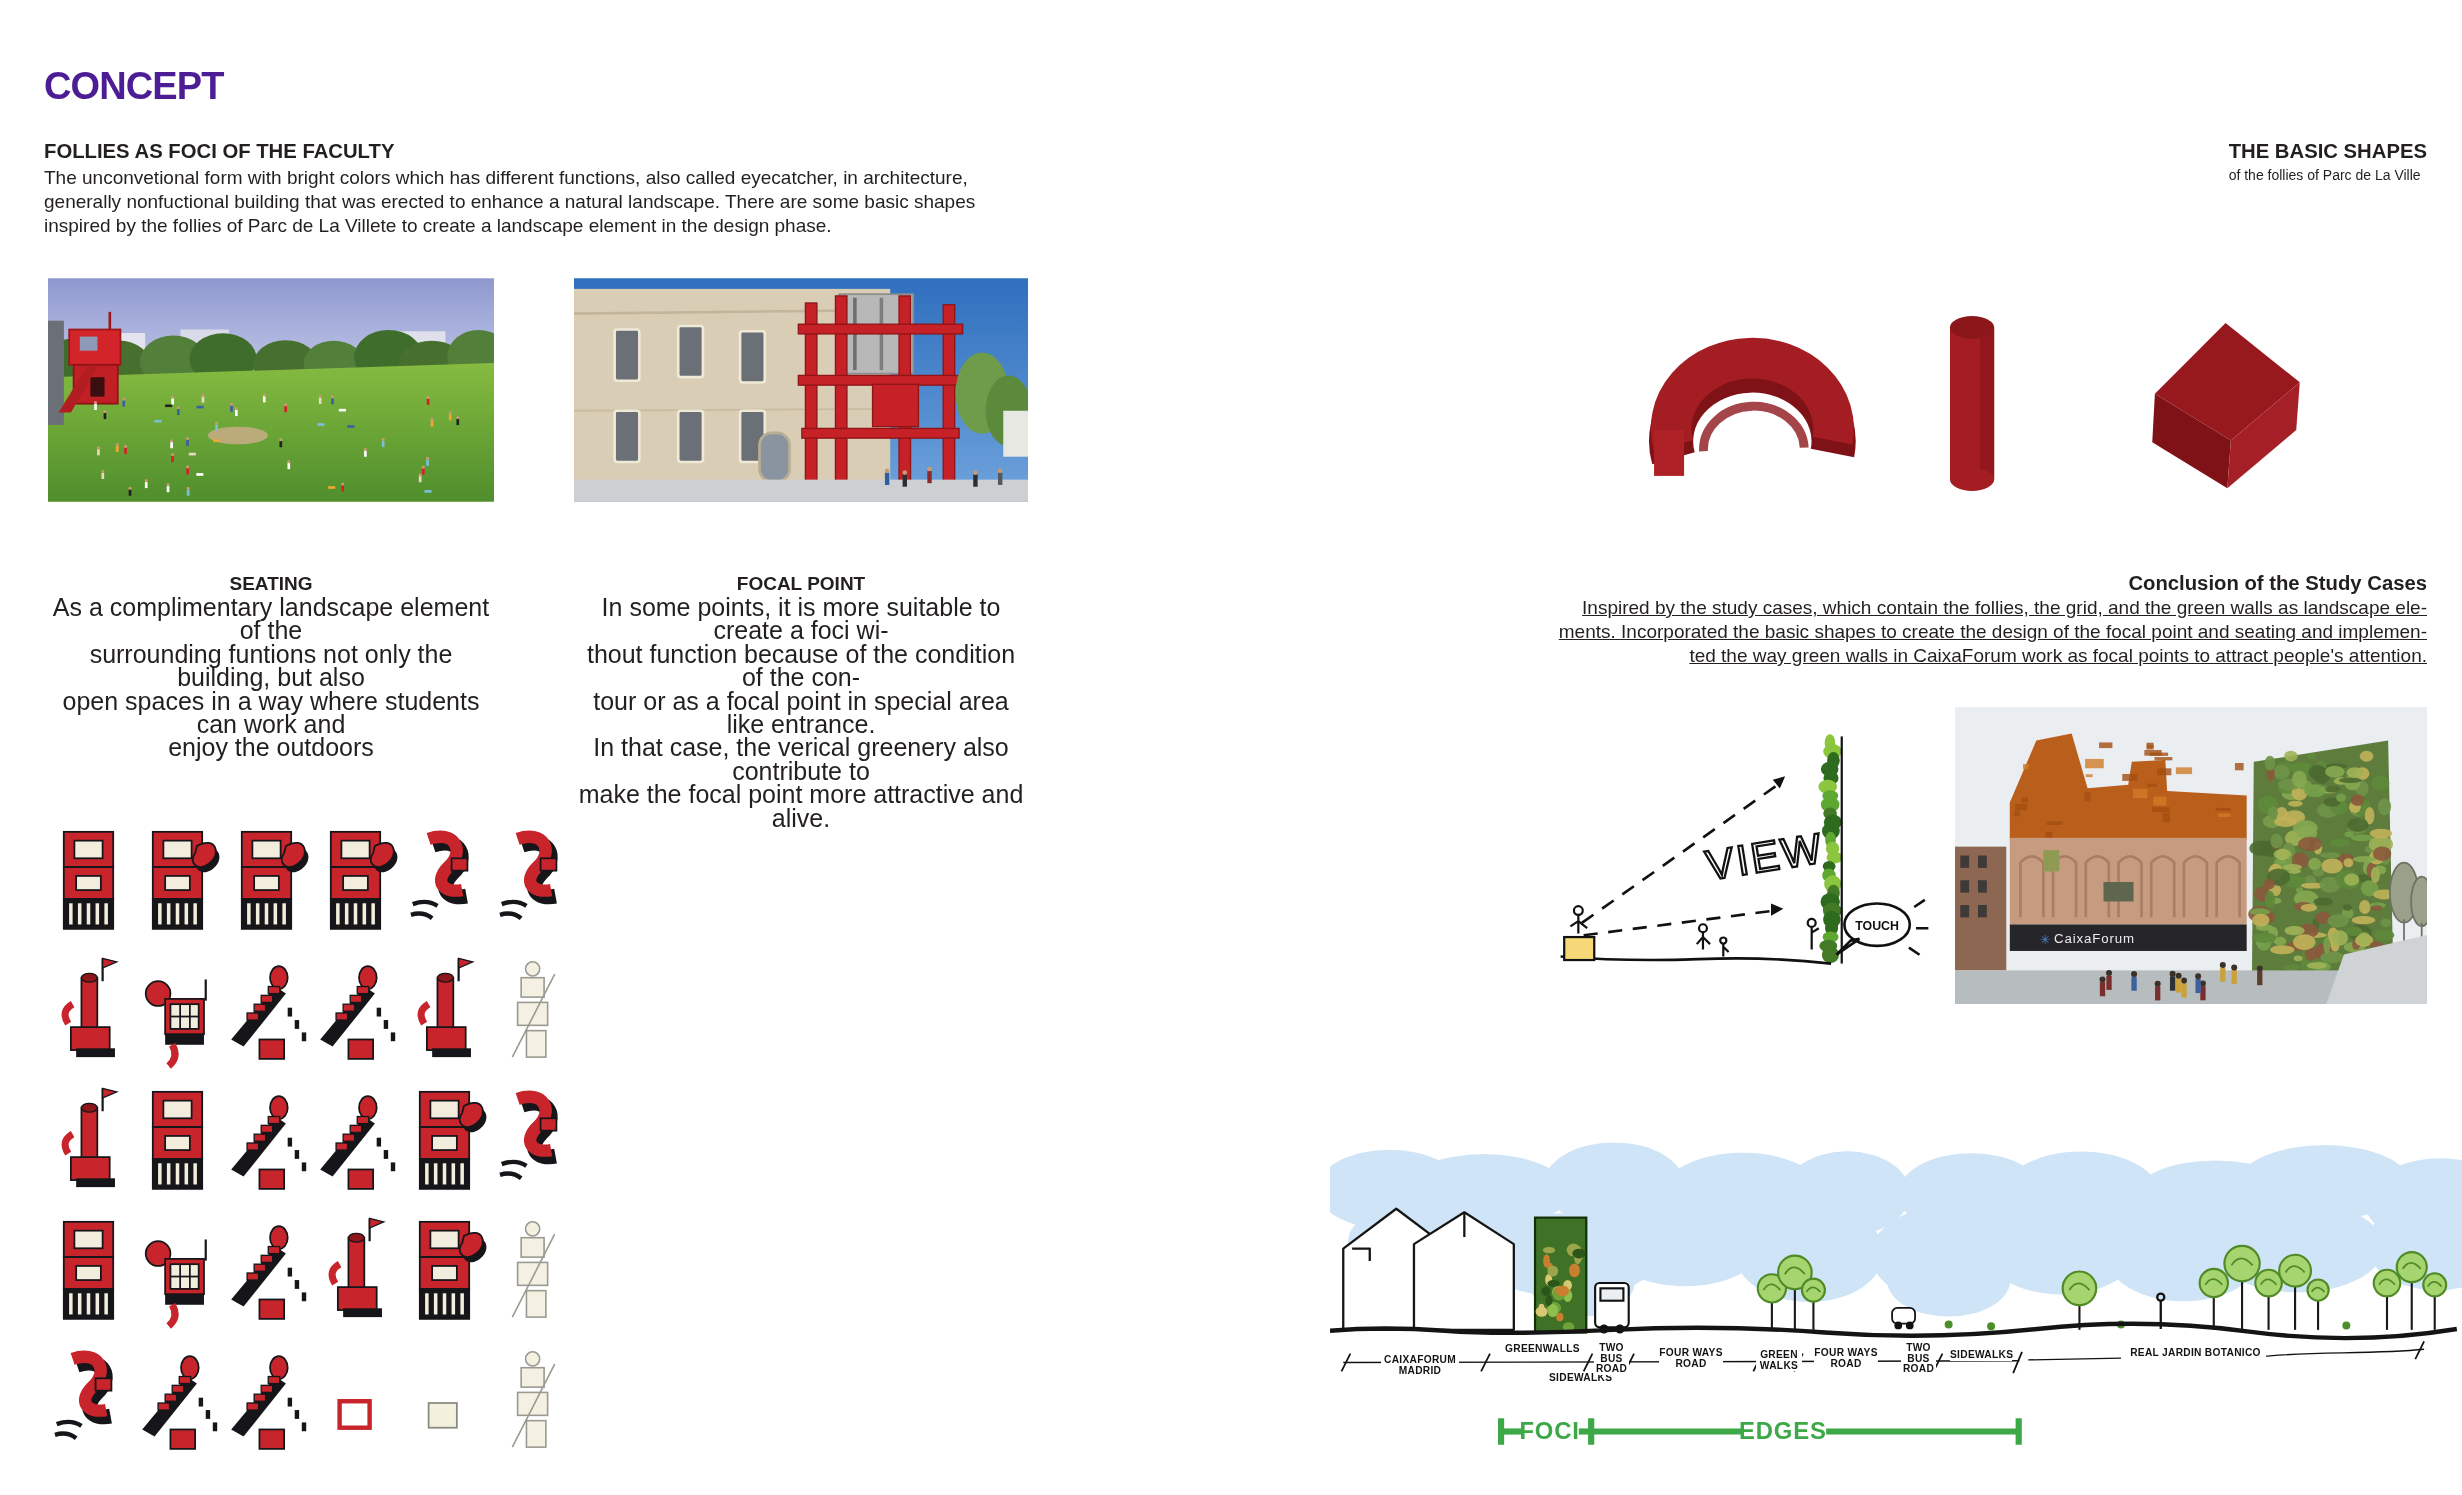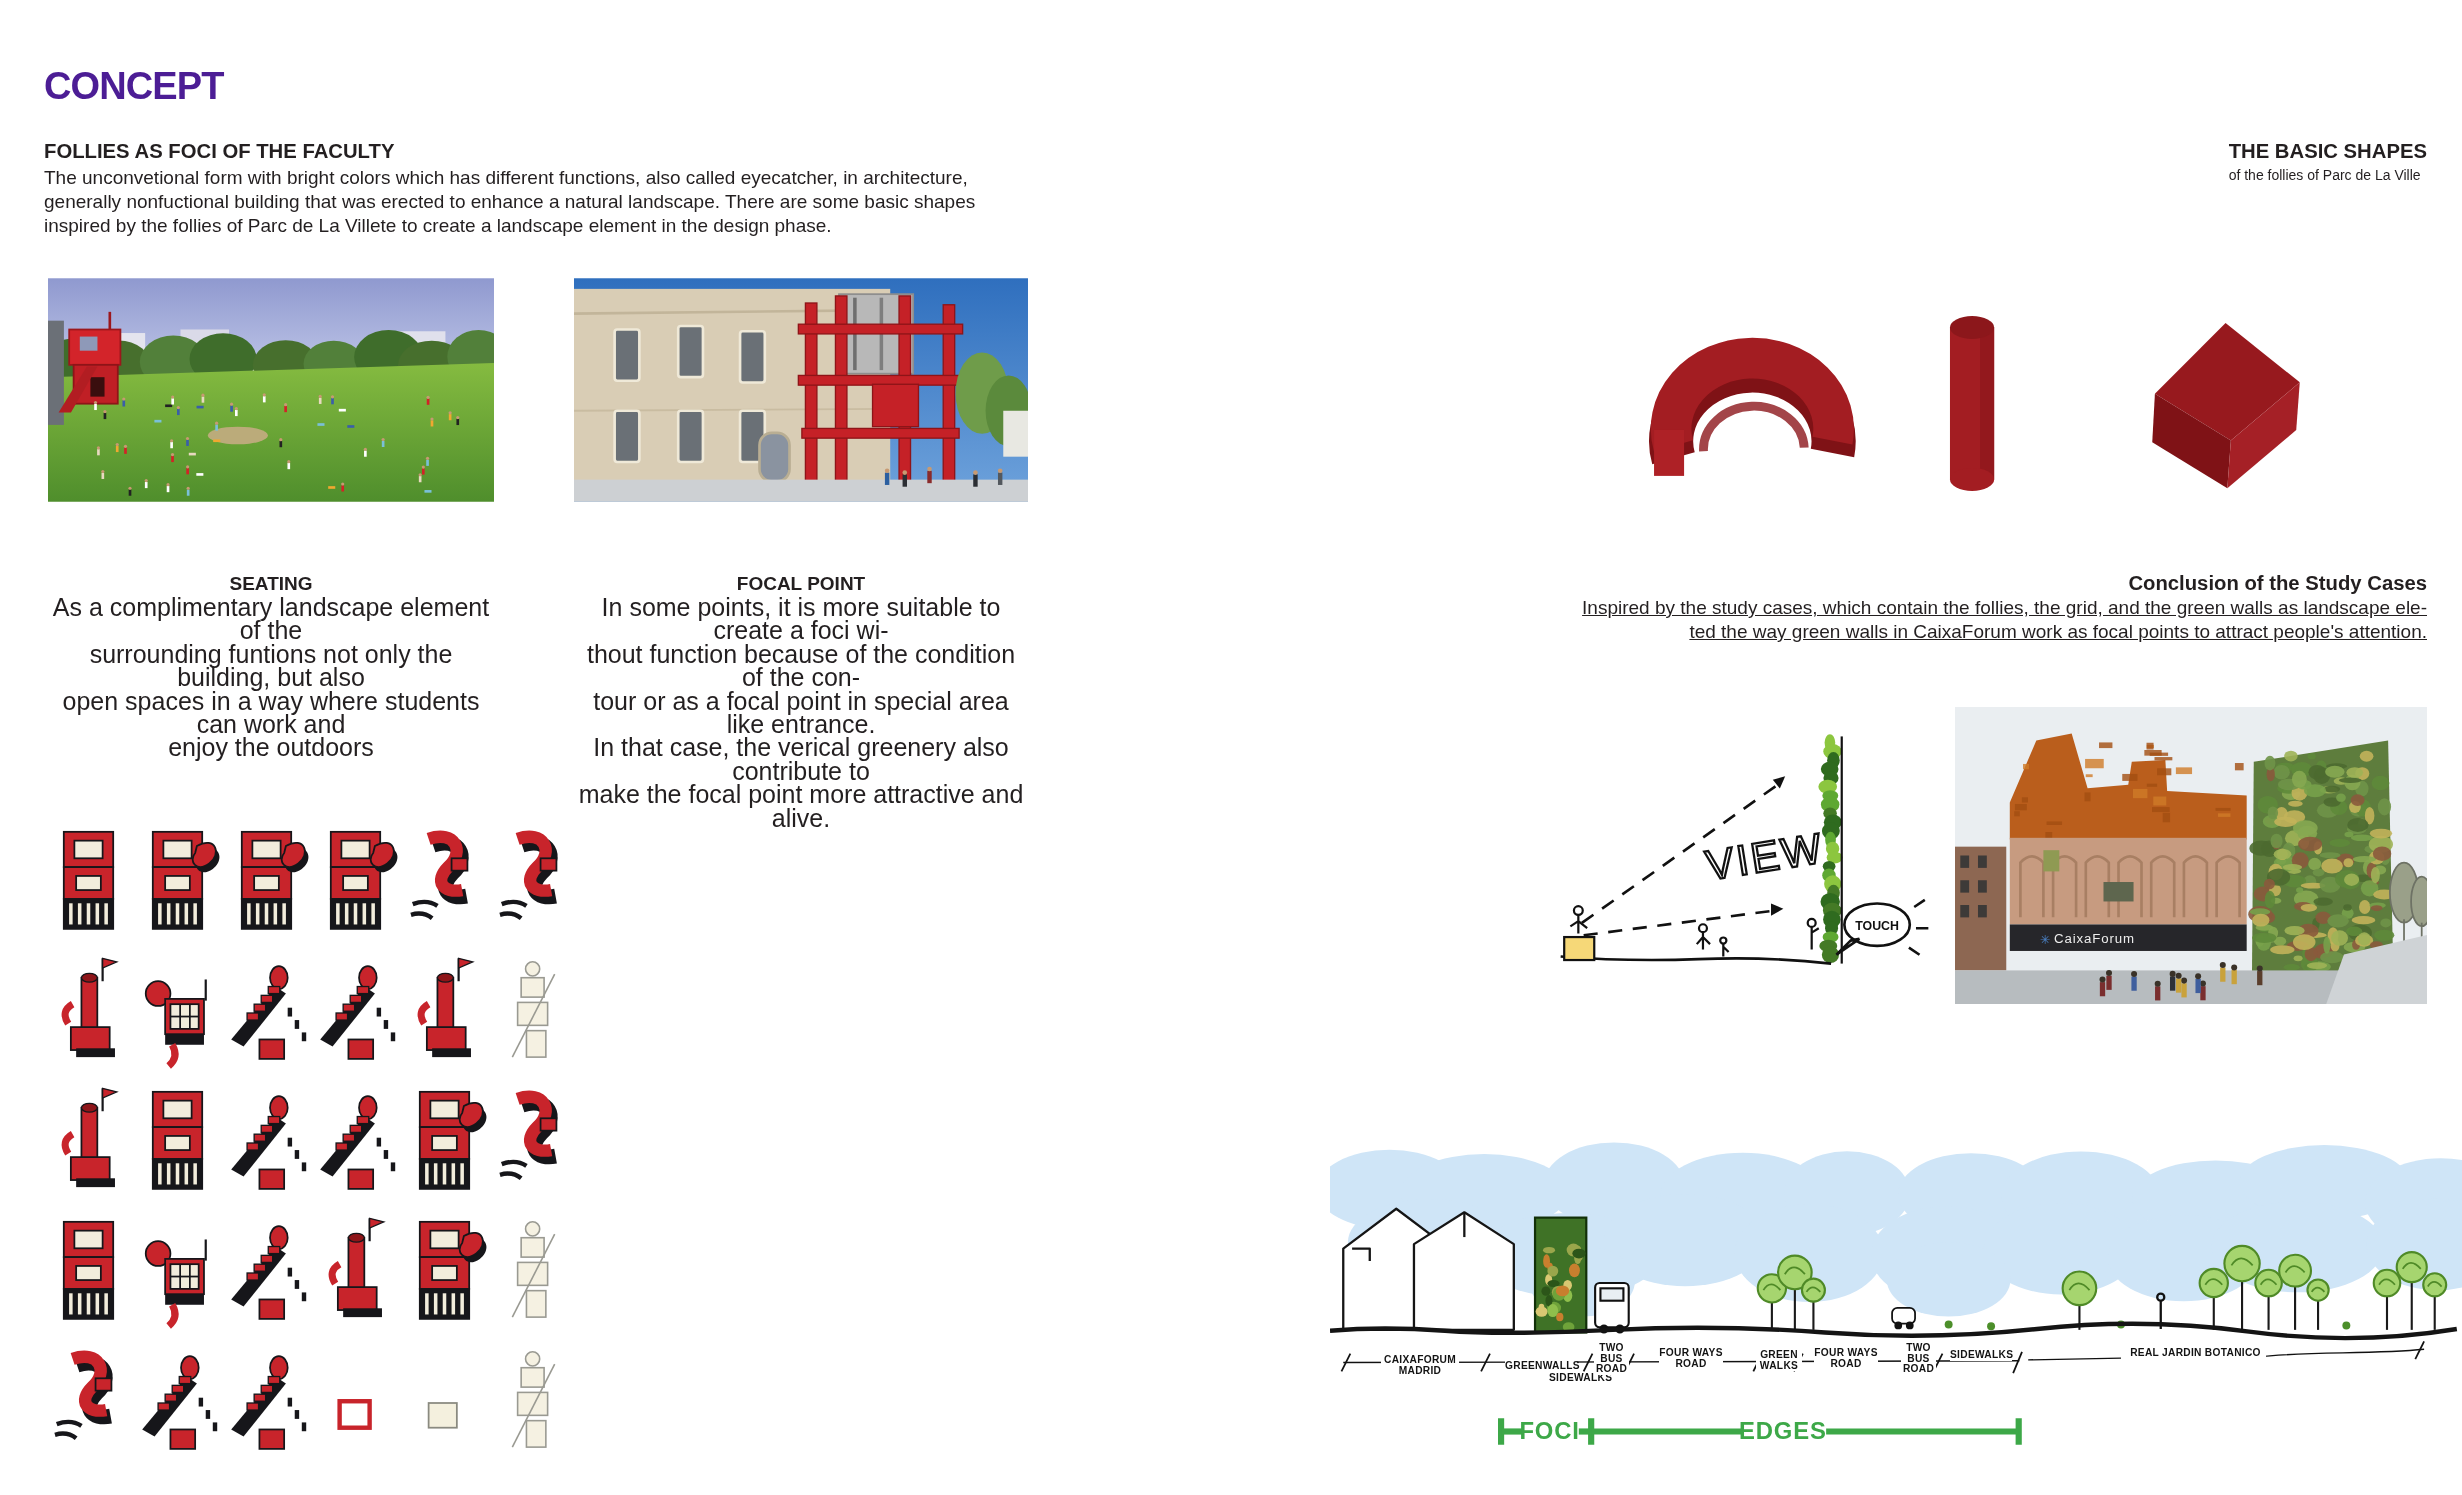--- a/index.html
+++ b/index.html
@@ -285,20 +285,21 @@
   <div class="ln">In some points, it is more suitable to create a foci wi-</div>
   <div class="ln">thout function because of the condition of the con-</div>
   <div class="ln">tour or as a focal point in special area like entrance.</div>
   <div class="ln">In that case, the verical greenery also contribute to</div>
   <div class="ln">make the focal point more attractive and alive.</div>
 </div>
 
 <div class="abs" id="cap-conclusion">
   <div class="h">Conclusion of the Study Cases</div>
   <div class="ln">Inspired by the study cases, which contain the follies, the grid, and the green walls as landscape ele-</div>
+  <div class="ln">ments. Incorporated the basic shapes to create the design of the focal point and seating and implemen-</div>
   <div class="ln">ted the way green walls in CaixaForum work as focal points to attract people's attention.</div>
 </div>
 
 <div class="abs" id="follies-grid">
     <div class="cell">
       <svg width="85" height="120" viewBox="0 0 96 136">
         <g stroke="#16161A" stroke-width="2">
           <rect x="20" y="10" width="56" height="40" fill="#C8242B"></rect>
           <rect x="32" y="20" width="32" height="20" fill="#F2EDDC"></rect>
           <rect x="20" y="50" width="56" height="36" fill="#C8242B"></rect>
@@ -1139,21 +1140,21 @@
         <line x1="334" y1="272" x2="344" y2="252"></line>
     <line x1="479" y1="272" x2="489" y2="252"></line>
         <line x1="525" y1="272" x2="535" y2="252"></line>
     <line x1="647" y1="272" x2="657" y2="252"></line>
         <line x1="683" y1="272" x2="693" y2="252"></line>
     <line x1="773" y1="274" x2="783" y2="250"></line>
         <line x1="1228" y1="258" x2="1238" y2="238"></line>
   </g>
 </svg>
   <span class="sec-label" style="left:51px; top:224px; width:78px;">CAIXAFORUM MADRID</span>
-  <span class="sec-label" style="left:175px; top:230px; width:72px;">GREENWALLS</span>
+  <span class="sec-label" style="left:175px; top:213px; width:72px;">GREENWALLS</span>
   <span class="sec-label" style="left:219px; top:242px; width:62px;">SIDEWALKS</span>
   <span class="sec-label" style="left:264px; top:212px; width:35px;">TWO BUS ROAD</span>
   <span class="sec-label" style="left:329px; top:217px; width:64px;">FOUR WAYS ROAD</span>
   <span class="sec-label" style="left:426px; top:219px; width:46px;">GREEN WALKS</span>
   <span class="sec-label" style="left:484px; top:217px; width:64px;">FOUR WAYS ROAD</span>
   <span class="sec-label" style="left:571px; top:212px; width:35px;">TWO BUS ROAD</span>
   <span class="sec-label" style="left:620px; top:219px; width:62px;">SIDEWALKS</span>
   <span class="sec-label" style="left:795px; top:217px; width:141px; white-space:nowrap;">REAL JARDIN BOTANICO</span>
 </div>
 

